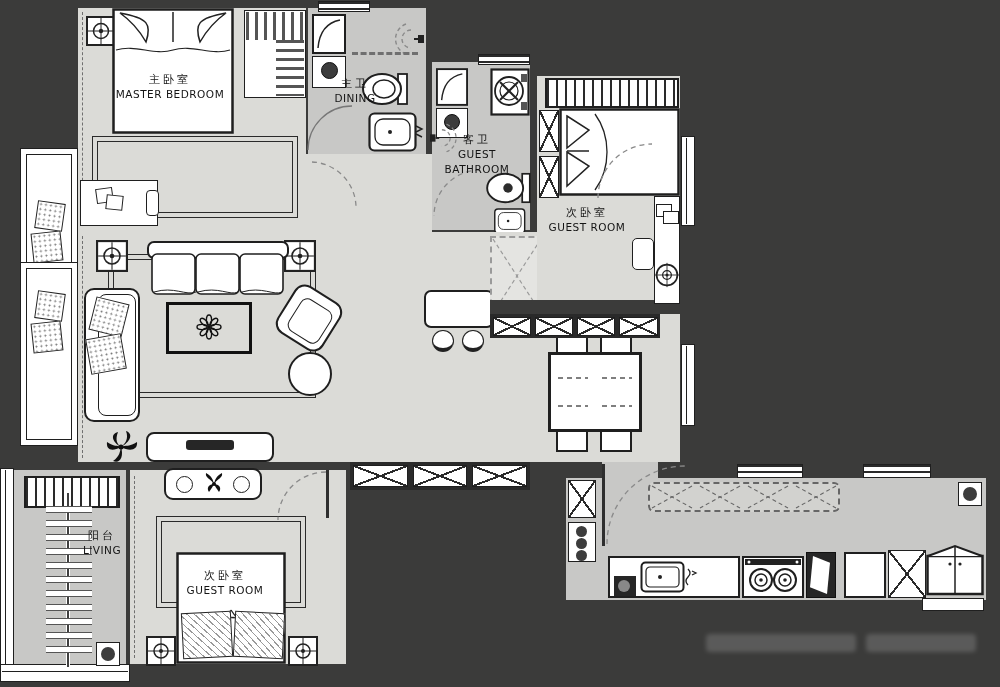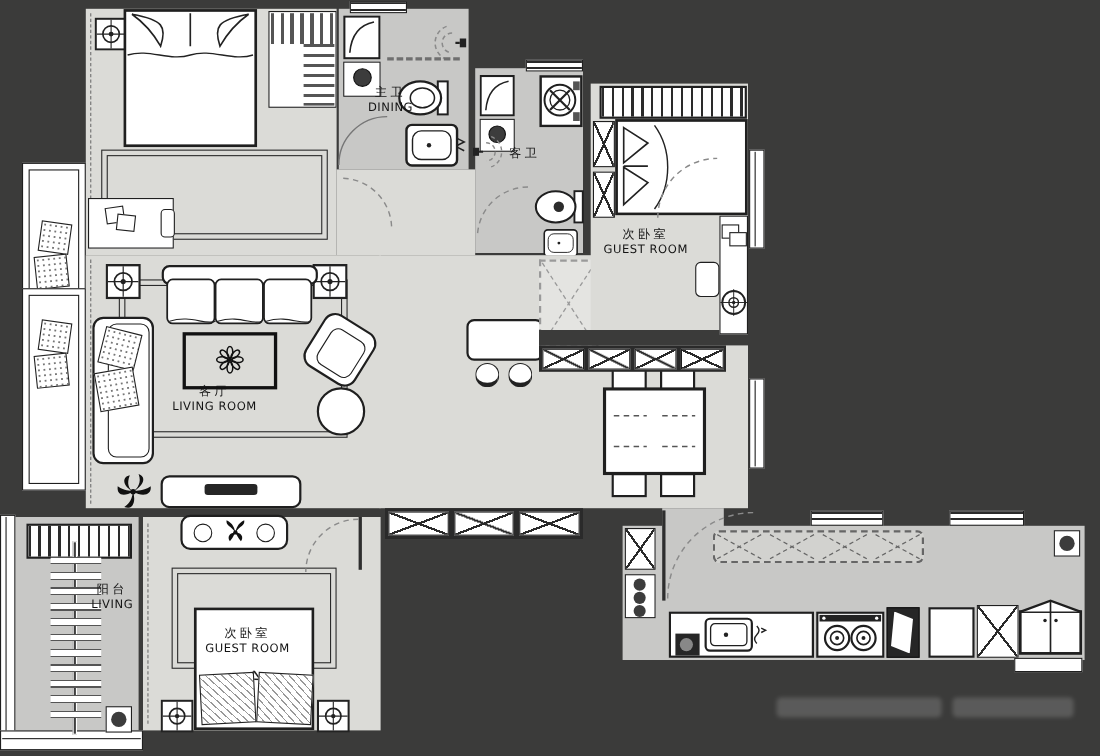--- a/index.html
+++ b/index.html
@@ -58,20 +58,24 @@
     <path d="M114,5 C86,10 82,16 88,34 C96,20 104,12 114,5 Z" fill="#fff" stroke="#222" stroke-width="1.5"></path>
     <line x1="61" y1="4" x2="61" y2="34" stroke="#222" stroke-width="1.5"></line>
     <path d="M4,42 C24,36 42,48 61,42 C80,36 100,48 118,42" fill="none" stroke="#222" stroke-width="1.2"></path>
   </svg>
   <div class="rug" style="left:92px;top:136px;width:206px;height:82px"></div>
 
   <div class="w" style="left:80px;top:180px;width:78px;height:46px"></div>
   <div class="w" style="left:96px;top:188px;width:17px;height:15px;transform:rotate(-8deg);border-width:1px"></div>
   <div class="w" style="left:106px;top:195px;width:17px;height:15px;transform:rotate(6deg);border-width:1px"></div>
   <div class="w" style="left:146px;top:190px;width:13px;height:26px;border-radius:4px;border-width:1px"></div>
+  <div class="lbl" style="left:95px;top:72px;width:150px">
+    <div class="zh">主卧室</div>
+    <div class="en">MASTER BEDROOM</div>
+  </div>
 
   <div class="w" style="left:20px;top:148px;width:58px;height:186px;border-width:1.5px"></div>
   <div class="inl" style="left:26px;top:154px;width:46px;height:174px"></div>
   <div class="pil" style="left:36px;top:202px;width:28px;height:28px;transform:rotate(8deg)"></div>
   <div class="pil" style="left:32px;top:232px;width:30px;height:30px;transform:rotate(-6deg)"></div>
 
   <div class="room mid" style="left:308px;top:8px;width:118px;height:146px"></div>
   <div class="sth" style="left:318px;top:1px;width:52px;height:11px"></div>
 
   <svg class="abs" style="left:312px;top:14px" width="34" height="40" viewBox="0 0 34 40">
@@ -146,20 +150,21 @@
   <svg class="abs" style="left:492px;top:208px" width="40" height="26" viewBox="0 0 56 40">
     <rect x="1.5" y="1.5" width="46" height="37" rx="5" fill="#fff" stroke="#1f1f1f" stroke-width="2.2"></rect>
     <rect x="7" y="7" width="35" height="26" rx="8" fill="#fff" stroke="#1f1f1f" stroke-width="1.3"></rect>
     <circle cx="22" cy="20" r="2" fill="#222"></circle>
   </svg>
   <svg class="abs" style="left:432px;top:168px" width="50" height="50" viewBox="0 0 50 50">
       <path d="M48,2 A46,46 0 0 0 2,48" fill="none" stroke="#8a8a8a" stroke-width="1.3" stroke-dasharray="5 4"></path>
     </svg>
   <div class="lbl" style="left:424px;top:132px;width:106px">
     <div class="zh">客卫</div>
+    <div class="en">GUEST BATHROOM</div>
   </div>
 
   <div class="room" style="left:345px;top:232px;width:335px;height:230px"></div>
 
   <div class="w" style="left:424px;top:290px;width:70px;height:38px;border-radius:7px;border-width:2px"></div>
   <div class="w crl" style="left:432px;top:330px;width:22px;height:22px;border-bottom:4px solid #222"></div>
   <div class="w crl" style="left:462px;top:330px;width:22px;height:22px;border-bottom:4px solid #222"></div>
 
   <div class="dcab" style="left:490px;top:236px;width:54px;height:80px"></div>
   <svg class="abs" style="left:490px;top:236px" width="54" height="80" viewBox="0 0 54 80">
@@ -281,24 +286,20 @@
   <svg class="abs" style="left:102px;top:428px" width="38" height="38" viewBox="0 0 38 38">
       <g fill="#111">
         <path d="M19,19 C28,14 32,6 24,3 C27,11 23,16 19,19Z"></path>
         <path d="M19,19 C28,24 36,22 35,14 C28,19 23,17 19,19Z"></path>
         <path d="M19,19 C22,29 18,36 11,33 C18,28 18,23 19,19Z"></path>
         <path d="M19,19 C10,24 4,22 5,14 C12,19 15,17 19,19Z"></path>
         <path d="M19,19 C10,14 8,6 16,4 C13,12 15,16 19,19Z"></path>
       </g>
       <circle cx="19" cy="19" r="2.5" fill="#111"></circle>
     </svg>
-  <div class="lbl" style="left:130px;top:348px;width:130px">
-    <div class="zh">客厅</div>
-    <div class="en">LIVING ROOM</div>
-  </div>
 
   <div class="w" style="left:20px;top:262px;width:58px;height:184px;border-width:1.5px"></div>
   <div class="inl" style="left:26px;top:268px;width:46px;height:172px"></div>
   <div class="pil" style="left:36px;top:292px;width:28px;height:28px;transform:rotate(8deg)"></div>
   <div class="pil" style="left:32px;top:322px;width:30px;height:30px;transform:rotate(-6deg)"></div>
 
   <div class="room mid" style="left:10px;top:470px;width:116px;height:194px"></div>
   <div class="w" style="left:0px;top:468px;width:14px;height:200px;border-width:1px"></div>
   <div class="abs" style="left:5px;top:470px;width:0;height:196px;border-left:1px solid #1f1f1f"></div>
   <div class="w" style="left:0px;top:664px;width:130px;height:18px;border-width:1px"></div>

